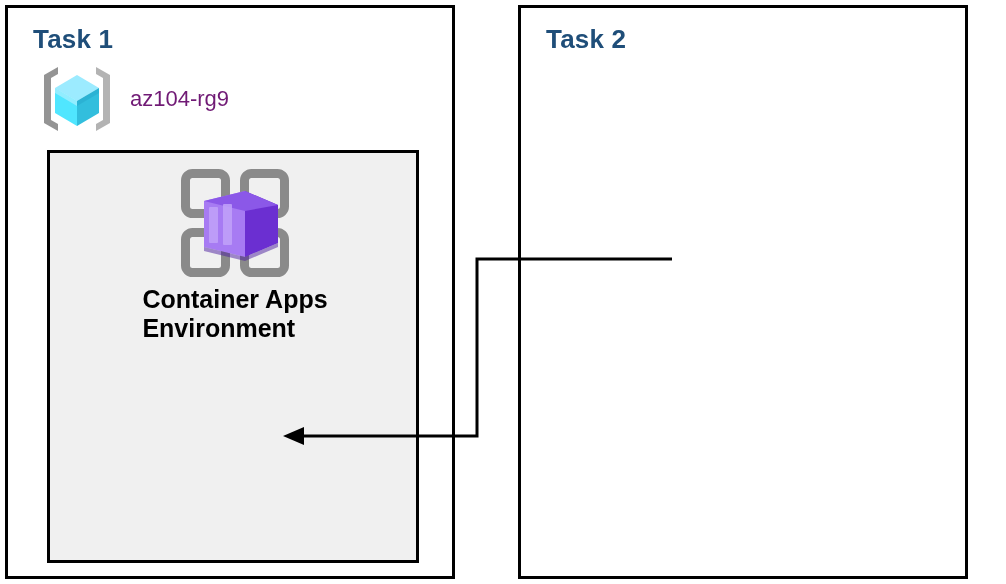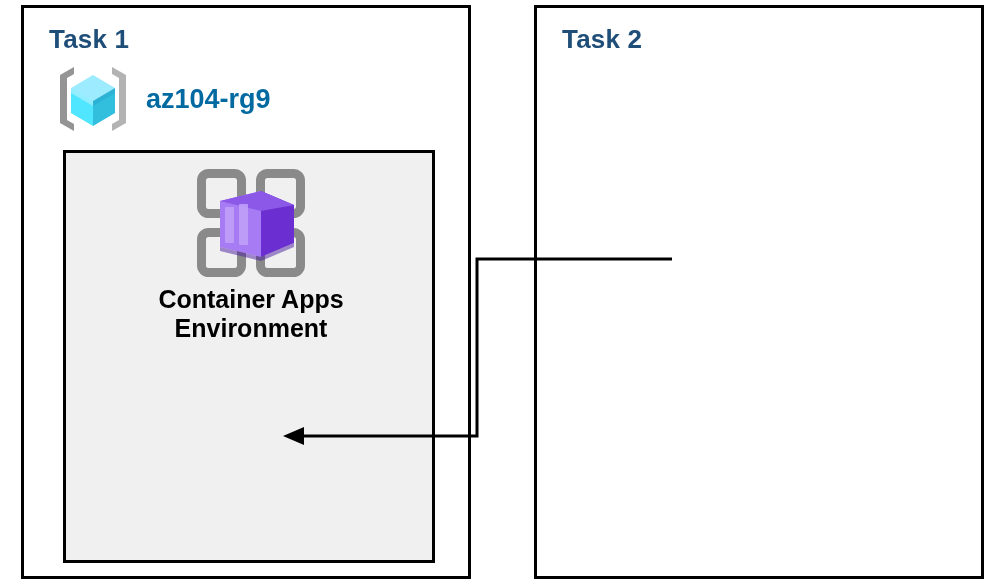--- a/index.html
+++ b/index.html
@@ -17,21 +17,20 @@
     background: #ffffff;
     overflow: hidden;
   }
 
   
   .task-panel {
     position: absolute;
     background: #ffffff;
     border: 3px solid #000000;
     box-sizing: border-box;
-    margin-left: 16px;
   }
   #task1-panel { left: 5px;   top: 5px;  width: 450px; height: 574px; }
   #task2-panel { left: 518px; top: 5px;  width: 450px; height: 574px; }
 
   .task-title {
     position: absolute;
     top: 16px;
     left: 25px;
     font-size: 26px;
     font-weight: bold;
@@ -43,23 +42,23 @@
   
   #rg-header {
     position: absolute;
     left: 30px;
     top: 55px;
     display: flex;
     align-items: center;
     gap: 14px;
   }
   #rg-label {
-    font-size: 27px;
-    font-weight: bold;
-    color: #0369a1;
+    font-size: 22px;
+    font-weight: normal;
+    color: #701a75;
     white-space: nowrap;
   }
 
   
   .inner-box {
     position: absolute;
     background: #f0f0f0;
     border: 3px solid #000000;
     box-sizing: border-box;
   }
@@ -69,21 +68,20 @@
   .item {
     position: absolute;
     display: flex;
     flex-direction: column;
     align-items: center;
   }
   .item-label {
     font-size: 25px;
     font-weight: bold;
     color: #000000;
-    text-align: center;
     line-height: 1.16;
     white-space: pre-line;
   }
 
   #cae-item   { left: 60px;  top: 8px;  width: 250px; }
   #capp-item  { left: 60px;  top: 225px; width: 250px; }
 
   .icon-svg { display: block; }
 
   

